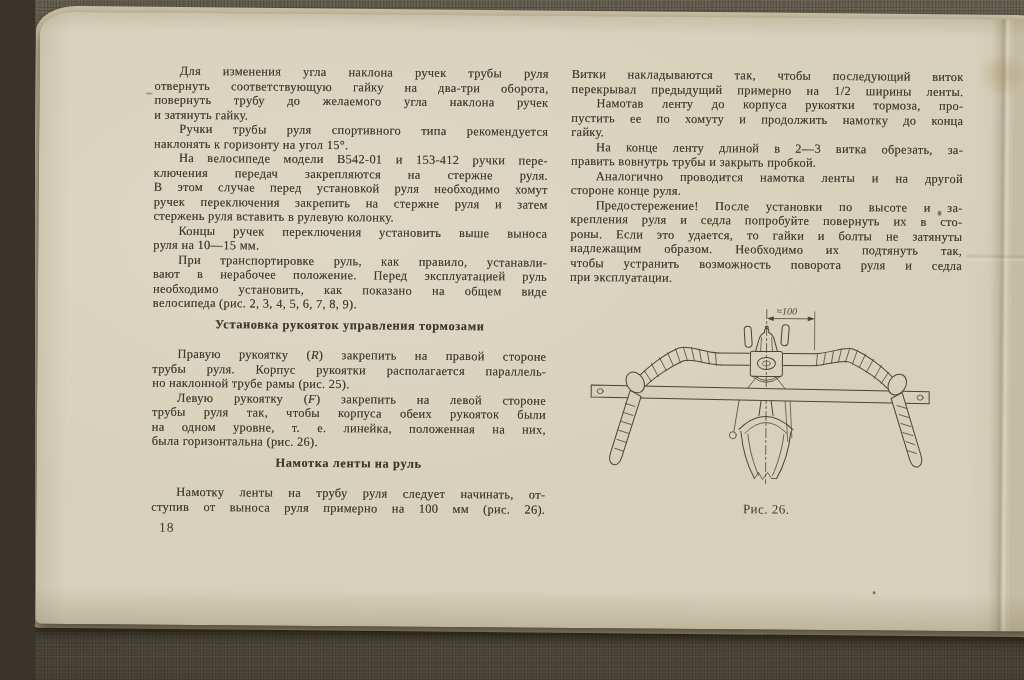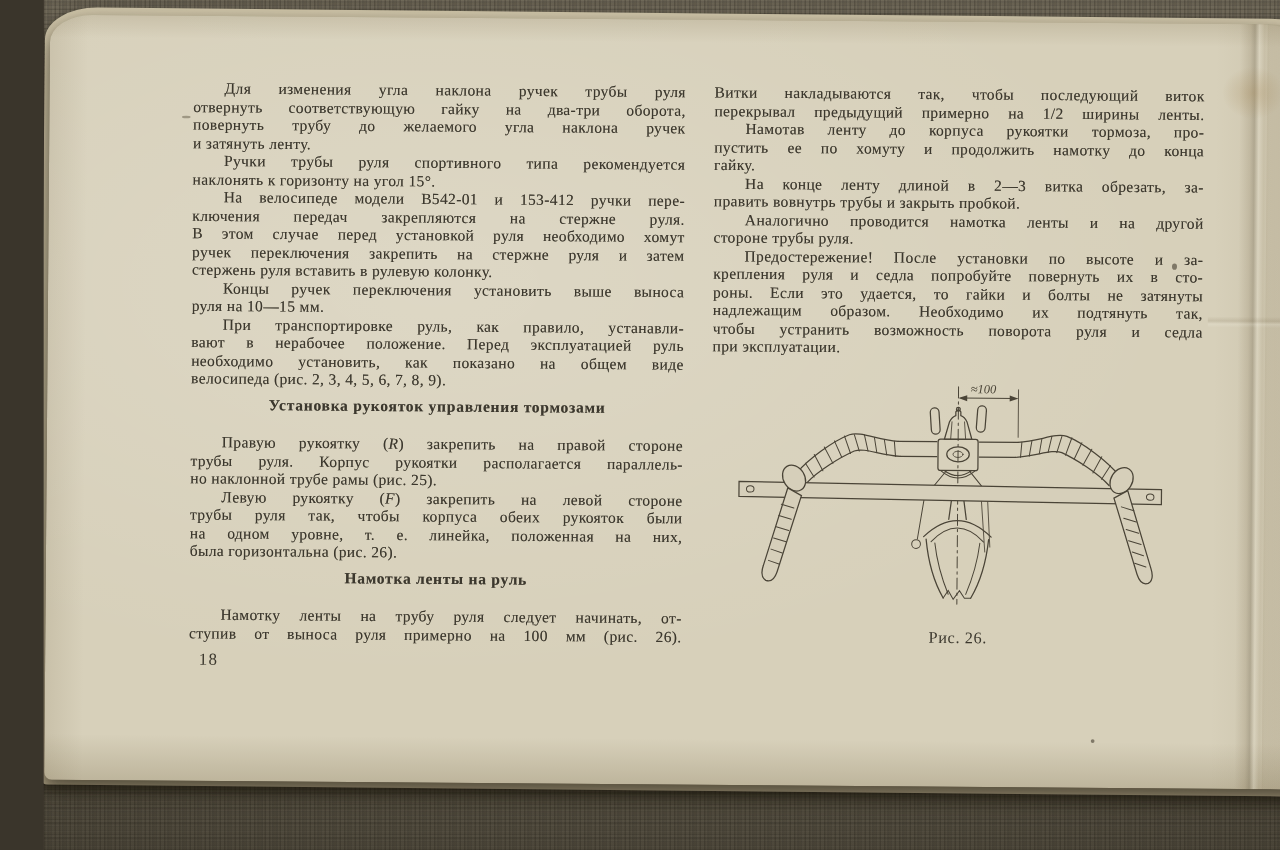--- a/index.html
+++ b/index.html
@@ -98,21 +98,21 @@
     <div class="stain"></div>
     <div class="wrinkle"></div>
     <div class="speck s1"></div>
     <div class="speck s2"></div>
     <div class="speck s3"></div>
 
     <div class="col left">
         <div class="line in"><span>Для изменения угла наклона ручек трубы руля</span></div>
         <div class="line"><span>отвернуть соответствующую гайку на два-три оборота,</span></div>
         <div class="line"><span>повернуть трубу до желаемого угла наклона ручек</span></div>
-        <div class="line end"><span>и затянуть ленту.</span></div>
+        <div class="line end"><span>и затянуть гайку.</span></div>
         <div class="line in"><span>Ручки трубы руля спортивного типа рекомендуется</span></div>
         <div class="line end"><span>наклонять к горизонту на угол 15°.</span></div>
         <div class="line in"><span>На велосипеде модели В542-01 и 153-412 ручки пере-</span></div>
         <div class="line"><span>ключения передач закрепляются на стержне руля.</span></div>
         <div class="line"><span>В этом случае перед установкой руля необходимо хомут</span></div>
         <div class="line"><span>ручек переключения закрепить на стержне руля и затем</span></div>
         <div class="line end"><span>стержень руля вставить в рулевую колонку.</span></div>
         <div class="line in"><span>Концы ручек переключения установить выше выноса</span></div>
         <div class="line end"><span>руля на 10—15 мм.</span></div>
         <div class="line in"><span>При транспортировке руль, как правило, устанавли-</span></div>
@@ -133,21 +133,21 @@
       </div>
     <div class="col right">
         <div class="line"><span>Витки накладываются так, чтобы последующий виток</span></div>
         <div class="line"><span>перекрывал предыдущий примерно на 1/2 ширины ленты.</span></div>
         <div class="line in"><span>Намотав ленту до корпуса рукоятки тормоза, про-</span></div>
         <div class="line"><span>пустить ее по хомуту и продолжить намотку до конца</span></div>
         <div class="line end"><span>гайку.</span></div>
         <div class="line in"><span>На конце ленту длиной в 2—3 витка обрезать, за-</span></div>
         <div class="line end"><span>править вовнутрь трубы и закрыть пробкой.</span></div>
         <div class="line in"><span>Аналогично проводится намотка ленты и на другой</span></div>
-        <div class="line end"><span>стороне трубы руля.</span></div>
+        <div class="line end"><span>стороне конце руля.</span></div>
         <div class="line in"><span class="b">Предостережение!</span><span> После установки по высоте и за-</span></div>
         <div class="line"><span>крепления руля и седла попробуйте повернуть их в сто-</span></div>
         <div class="line"><span>роны. Если это удается, то гайки и болты не затянуты</span></div>
         <div class="line"><span>надлежащим образом. Необходимо их подтянуть так,</span></div>
         <div class="line"><span>чтобы устранить возможность поворота руля и седла</span></div>
         <div class="line end"><span>при эксплуатации.</span></div>
       </div>
 
     <div class="pagenum">18</div>
 

